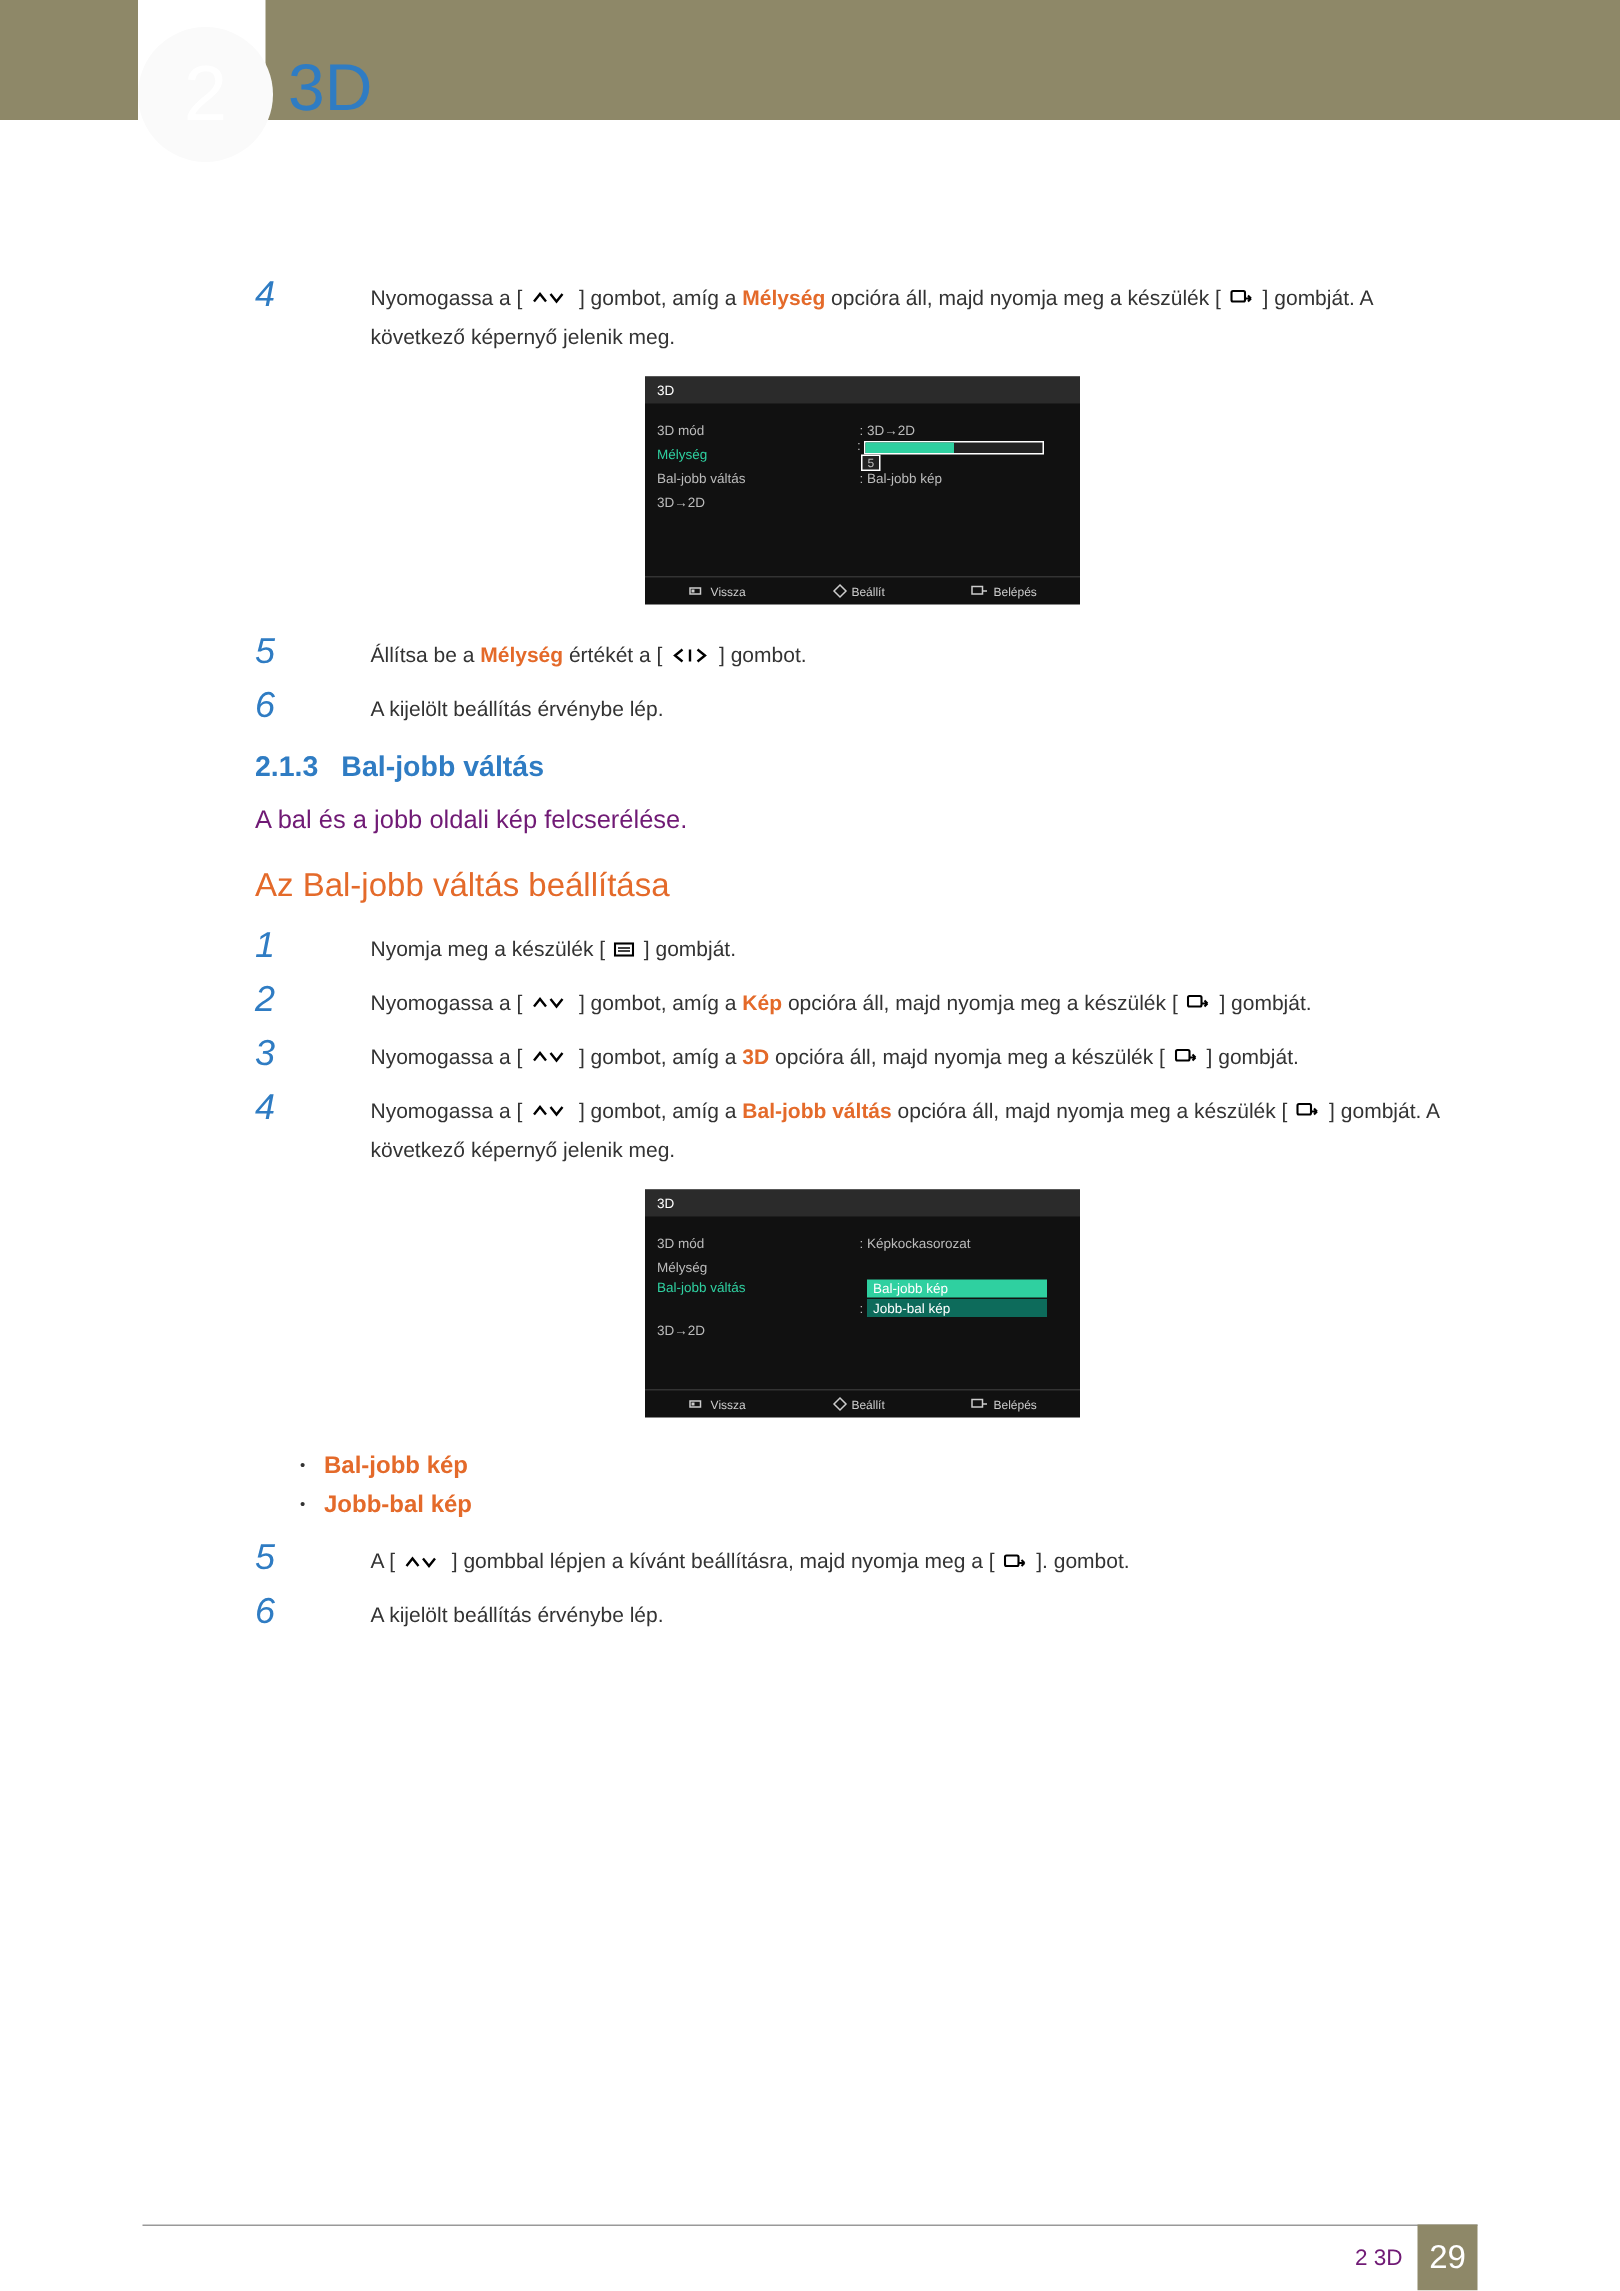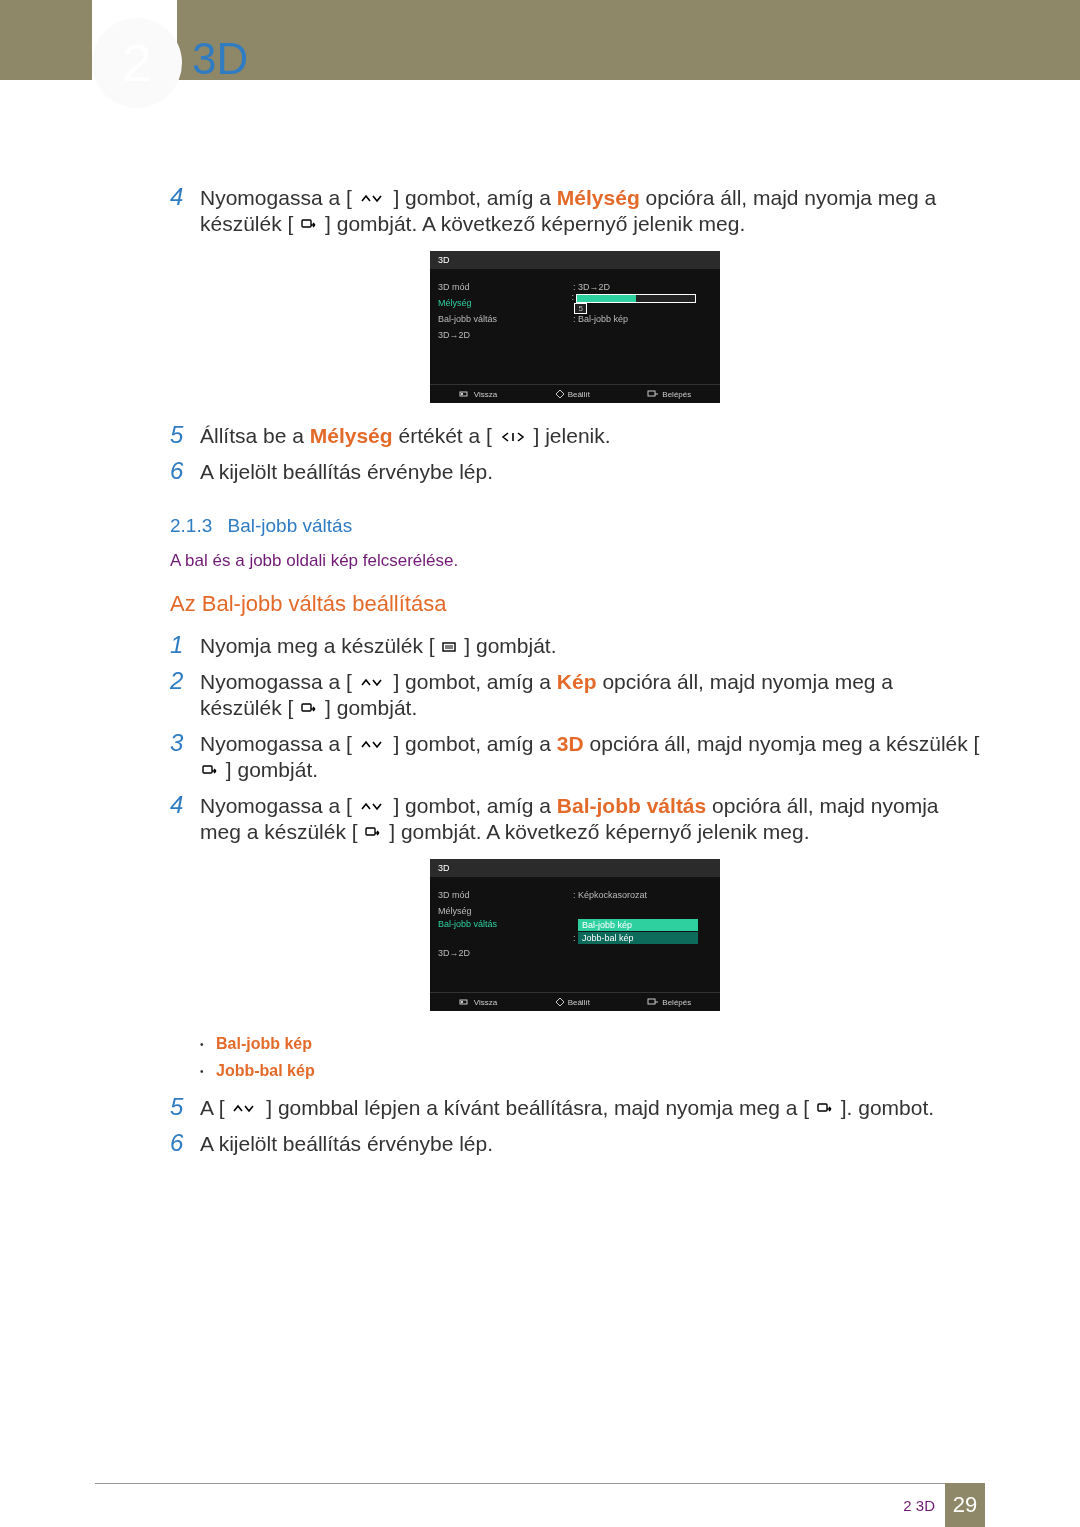--- a/index.html
+++ b/index.html
@@ -9,42 +9,42 @@
   .topbar-left { position: absolute; left: 92px; top: 0; width: 85px; height: 80px; background: #fff; }
   .chapter-circle {
     position: absolute; left: 92px; top: 18px; width: 90px; height: 90px;
     border-radius: 50%; background: #fafafa; color: #fff;
     display: flex; align-items: center; justify-content: center; font-size: 52px;
   }
   .page-title { position: absolute; left: 192px; top: 34px; font-size: 44px; color: #2f7cc3; font-weight: 400; }
   .content { position: absolute; left: 170px; top: 185px; width: 810px; color: #333; }
   .step { display: flex; margin-bottom: 10px; }
   .step-num { width: 30px; font-size: 24px; font-style: italic; color: #2f7cc3; line-height: 24px; flex-shrink:0; }
-  .step-body { font-size: 21px; line-height: 26px; flex: 1; }
+  .step-body { font-size: 14px; line-height: 26px; flex: 1; margin-left: 47px; }
   .inline-icon { display: inline-flex; align-items: center; vertical-align: middle; margin: 0 2px; }
   .highlight { color: #e46a2a; font-weight: bold; }
   .highlight-item { color: #e46a2a; font-weight: bold; }
 
   .osd { width: 290px; margin: 14px auto 20px auto; background: #111; color: #fff; font-size: 9px; position: relative; }
   .osd .osd-title { background: #2b2b2b; padding: 4px 8px; font-size: 9px; }
   .osd .osd-body { padding: 10px 8px 10px 8px; min-height: 115px; }
   .osd .osd-row { display: flex; align-items: center; height: 16px; gap: 40px; }
   .osd .osd-label { width: 95px; color: #bbb; }
   .osd .osd-label.sel { color: #2fd0a0; }
   .osd .osd-value { color: #bbb; }
   .osd .osd-footer { border-top: 1px solid #333; display: flex; justify-content: space-around; padding: 4px 0; font-size: 8px; color: #ccc; }
   .osd .slider { display: inline-block; width: 120px; height: 9px; background: #222; border: 1px solid #fff; position: relative; vertical-align: middle; }
   .osd .slider-fill { position: absolute; left: 0; top: 0; height: 100%; background: #2fd0a0; }
   .osd .slider-num { display: inline-block; border: 1px solid #fff; background:#222; padding: 0 3px; height:11px; line-height:9px; margin-left:3px; font-size:8px;}
   .osd .dropdown { display:inline-block; width:120px; }
   .osd .dropdown-opt { background:#2fd0a0; color:#fff; padding:1px 4px; margin-bottom:1px; }
   .osd .dropdown-opt.alt { background:#0d6b5b; }
   .osd .footlabel { display:flex; align-items:center; gap:3px; }
 
-  h2.section { font-size: 19px; color: #2f7cc3; font-weight: 400; margin: 30px 0 14px 0; }
+  h2.section { font-size: 19px; color: #2f7cc3; font-weight: 700; margin: 16px 0 14px 0; }
   h2.section .secnum { margin-right: 10px; }
   .desc { font-size: 17px; margin-bottom: 20px; color:#701a75; }
   h3.subsection { font-size: 22px; color: #e46a2a; font-weight: 400; margin: 18px 0 16px 0; }
   ul.opts { list-style: none; padding-left: 30px; margin: 4px 0 10px 0; }
   ul.opts li::before { content: "\2022"; color:#333; font-size:10px; display:inline-block; width:16px; vertical-align:middle; }
   ul.opts li { font-size: 16px; line-height: 26px; }
 
   .footer { position: absolute; left: 0; bottom: 0; width: 1080px; height: 44px; }
   .footer-line { position:absolute; left:95px; right:95px; top:0; height:1px; background:#999; }
   .footer-label { position:absolute; right:145px; top:14px; font-size:15px; color:#701a75; }
@@ -140,21 +140,21 @@
       <div class="step-num">5</div>
       <div class="step-body">
         <span>Állítsa be a </span>
         <span class="highlight">Mélység</span>
         <span> értékét a [</span>
         <span class="inline-icon">
           <svg width="26" height="12" viewBox="0 0 26 12">
               <path d="M8 2 L3 6 L8 10 M13 2 L13 10 M18 2 L23 6 L18 10" stroke="#000" stroke-width="1.6" fill="none"></path>
             </svg>
         </span>
-        <span>] jelenik.</span>
+        <span>] gombot.</span>
       </div>
     </div>
 
     <div class="step">
       <div class="step-num">6</div>
       <div class="step-body">A kijelölt beállítás érvénybe lép.</div>
     </div>
 
     <h2 class="section">
       <span class="secnum">2.1.3</span>

